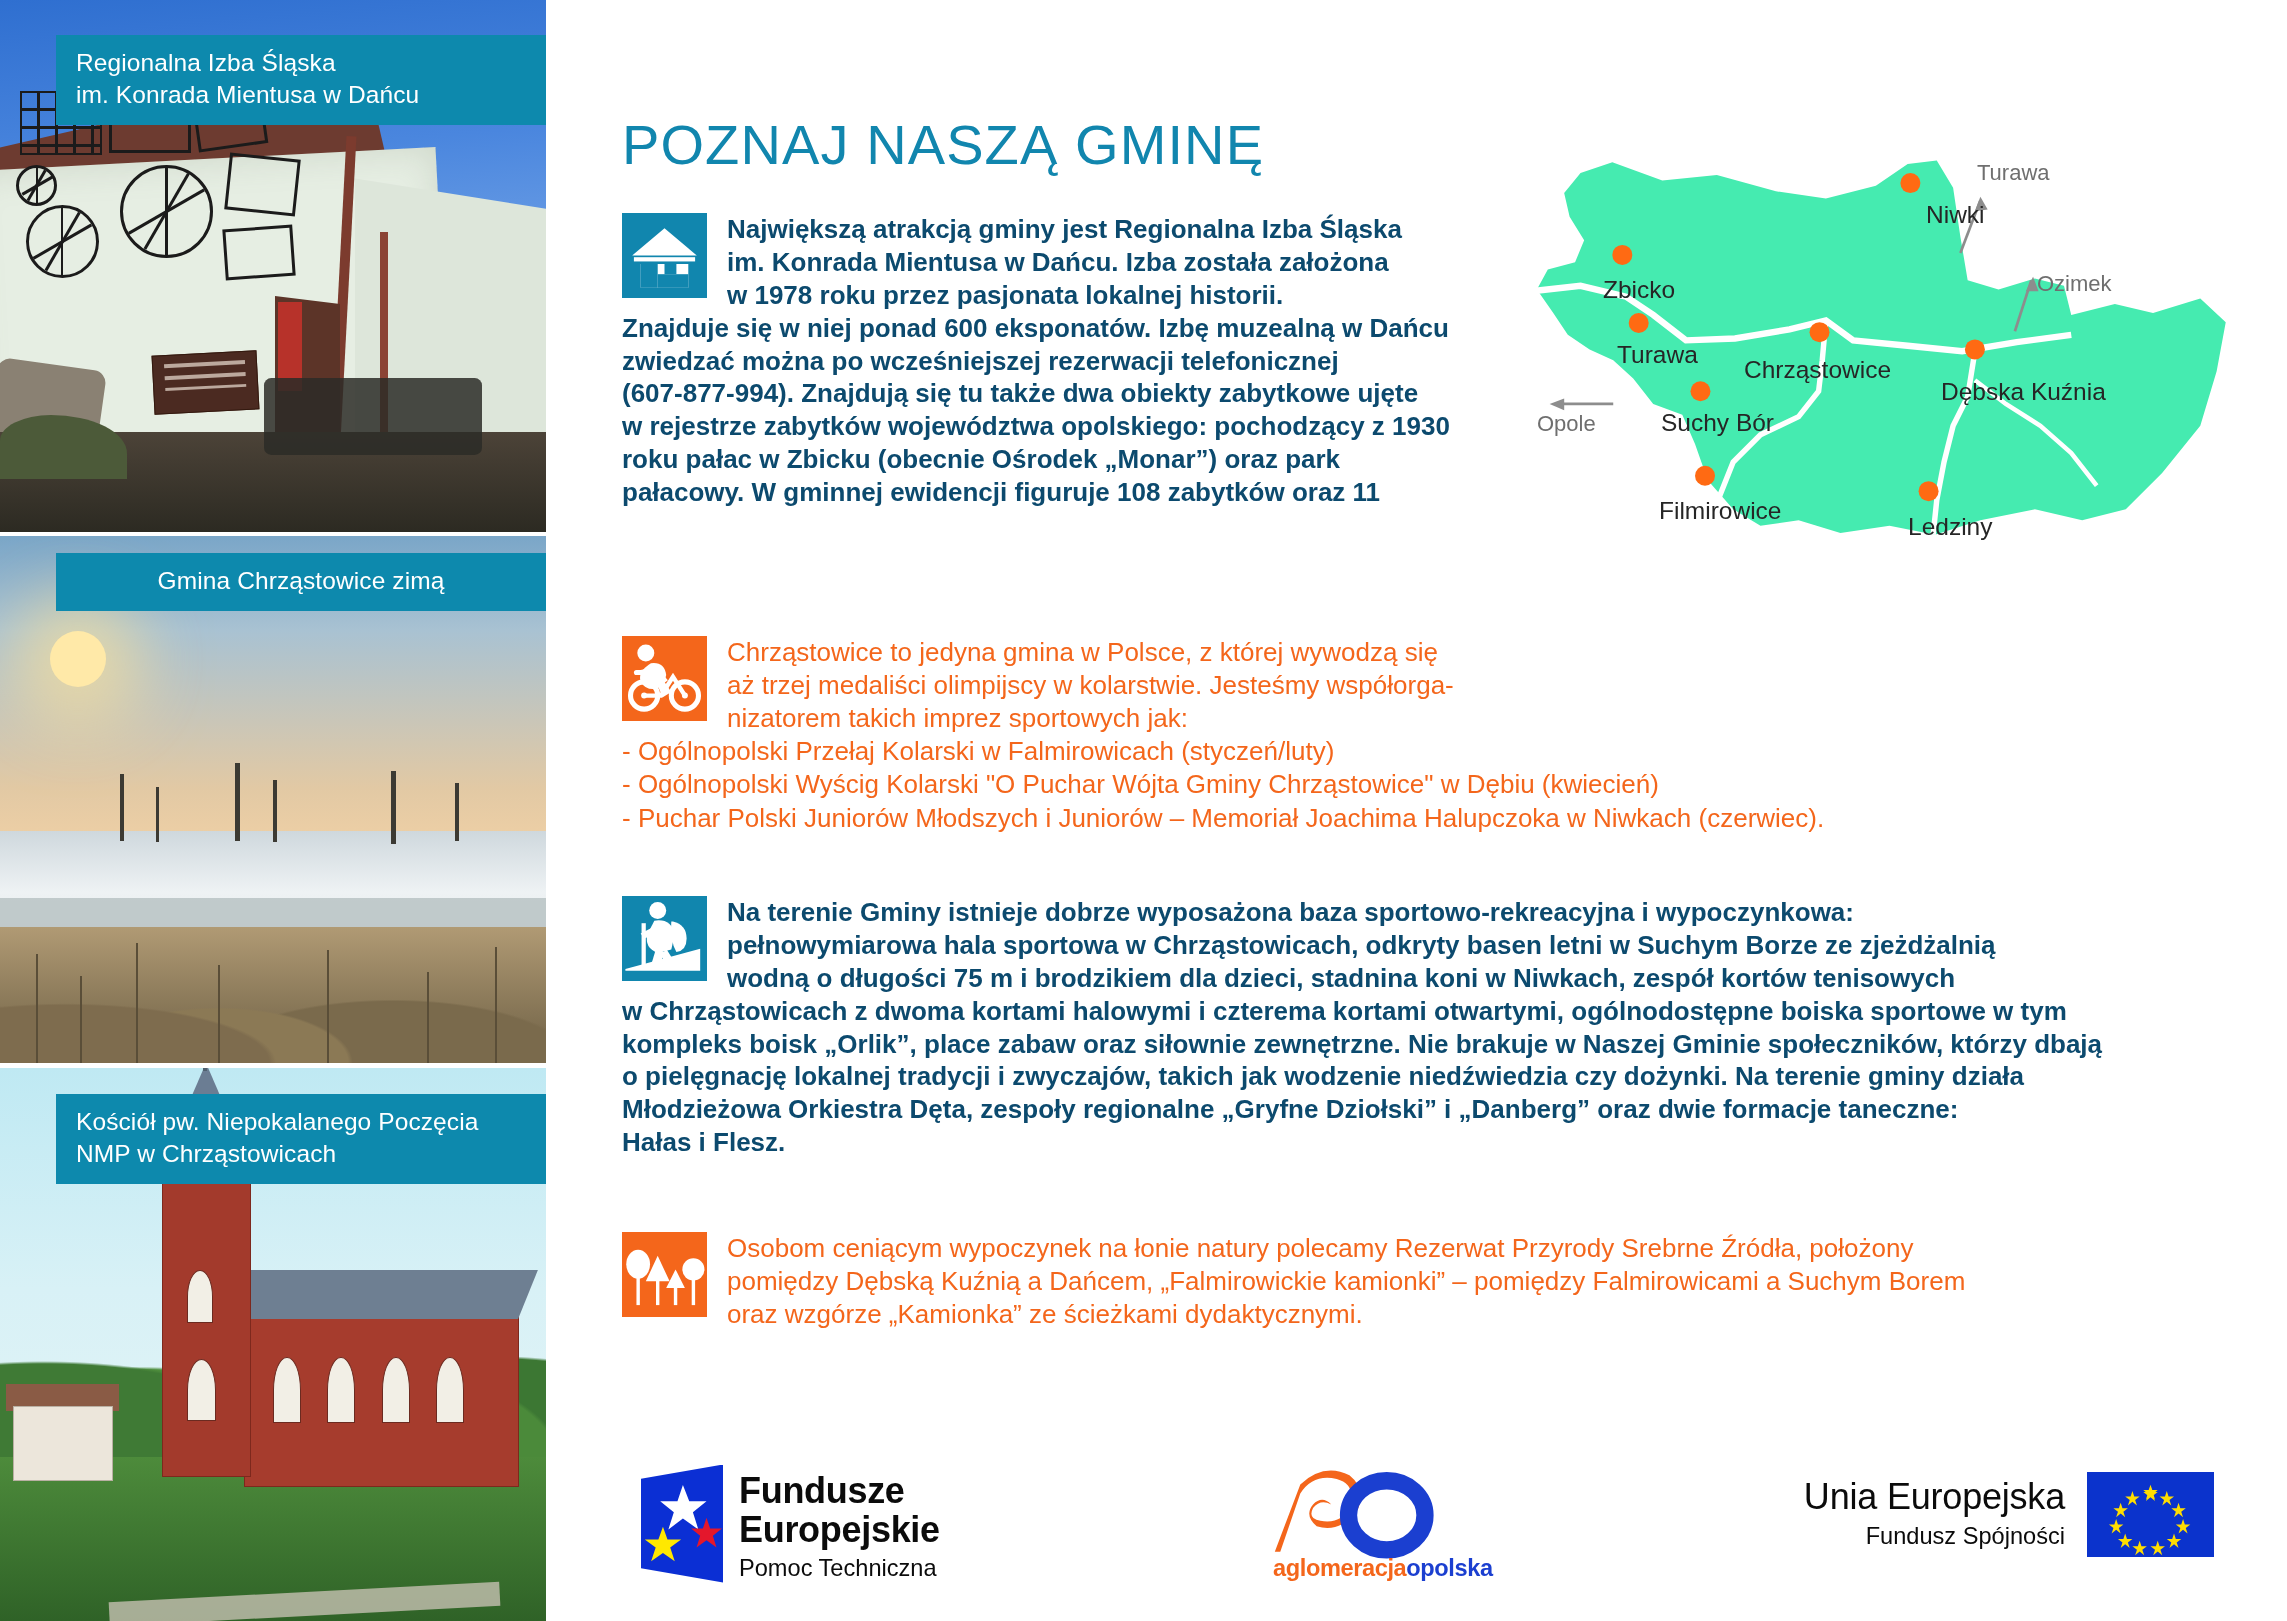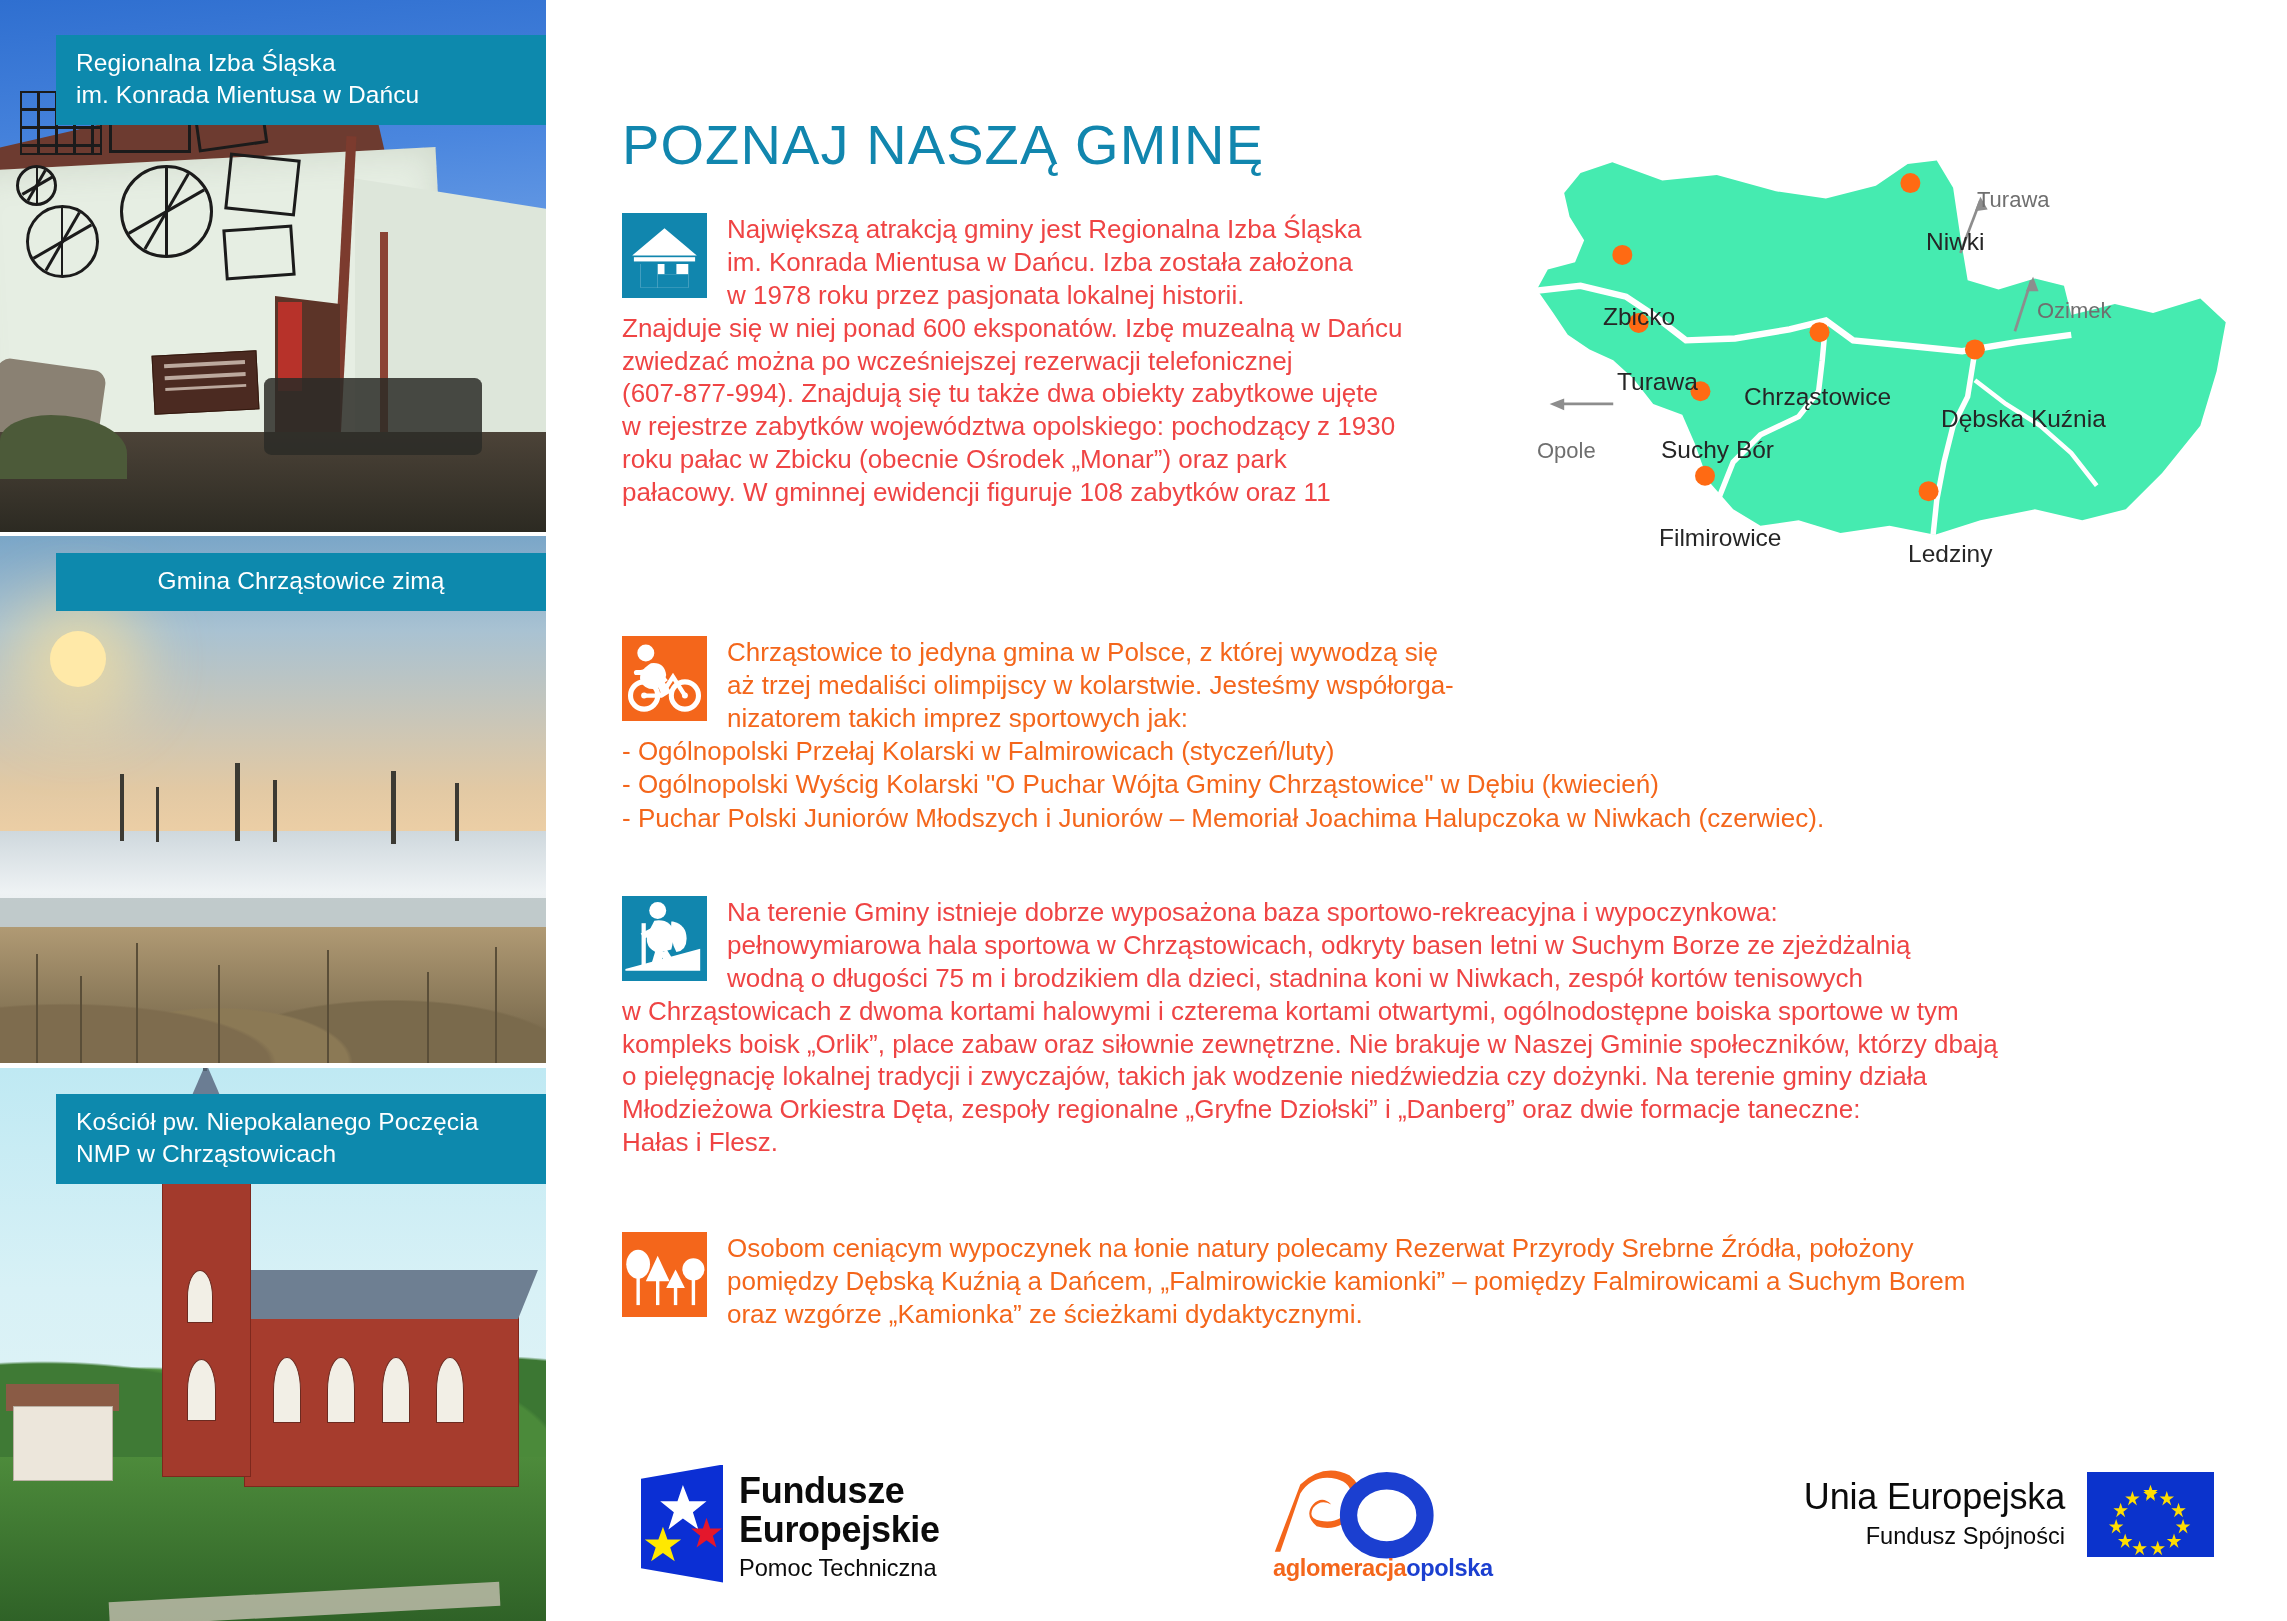--- a/index.html
+++ b/index.html
@@ -76,30 +76,30 @@
   .cap3{top:1095px;}
 
   
   .main{position:absolute;left:546px;top:0;width:1741px;height:1621px;}
   .title{position:absolute;left:76px;top:112px;font-size:56px;color:#1186ae;letter-spacing:1.1px;
       font-family:"Liberation Sans",sans-serif;font-weight:400;}
 
   
   .map{position:absolute;left:980px;top:153px;width:727px;height:391px;}
   .map svg{width:100%;height:100%;overflow:visible;}
-  .maplbl{position:absolute;font-size:24.5px;color:#262626;white-space:nowrap;margin-top:27px;}
+  .maplbl{position:absolute;font-size:24.5px;color:#262626;white-space:nowrap;}
   .maplbl.grey{color:#6f6f6f;font-size:22px;}
 
   
   .block{position:absolute;left:76px;}
   .icon{position:absolute;left:0;top:0;width:85px;height:85px;}
   .ico-teal{background:#1186ae;}
   .ico-orange{background:#f4661b;}
   .para{font-size:26px;line-height:1.265;text-align:justify;}
-  .t-teal{color:#ef4444;}
+  .t-teal{color:#0c4a6e;font-weight:bold;}
   .t-orange{color:#f4661b;}
   .indent{margin-left:105px;}
   .bullets{margin:0;font-size:26px;line-height:1.295;color:#f4661b;}
   .bullets div{white-space:nowrap;}
 
   
   .footer{position:absolute;left:0;bottom:0;width:1741px;height:182px;}
   .logo{position:absolute;}
   .fe-tr{position:absolute;left:0;top:0;width:82px;height:118px;background:#0b2fd4;
       clip-path:polygon(0 12%,100% 0,100% 100%,0 88%);}

